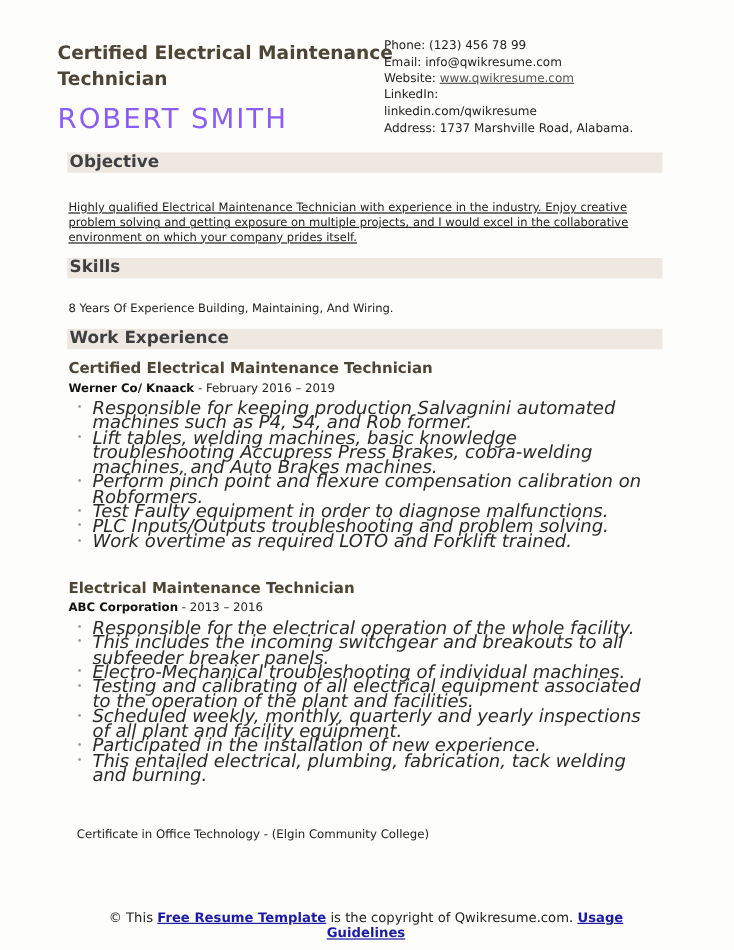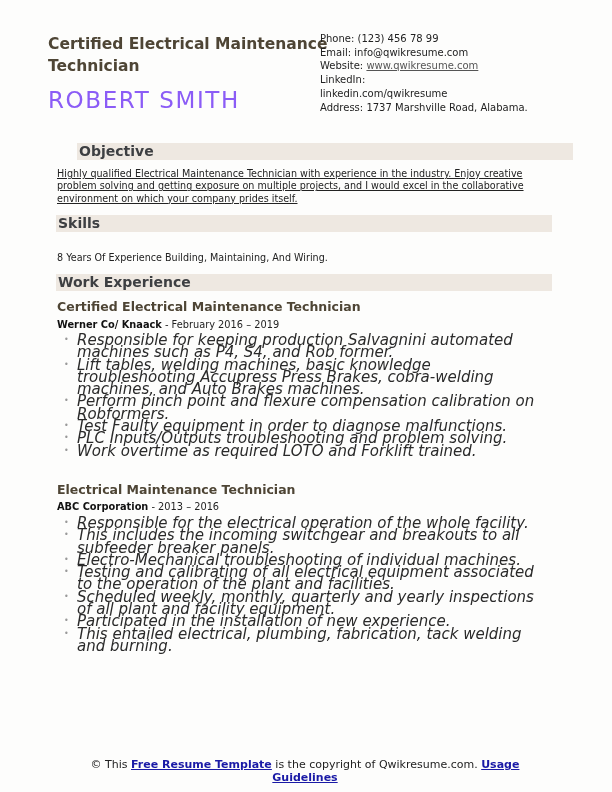--- a/index.html
+++ b/index.html
@@ -62,21 +62,21 @@
 
   <div class="contact">
     <div><span>Phone:</span> <span>(123) 456 78 99</span></div>
     <div><span>Email:</span> <span>info@qwikresume.com</span></div>
     <div><span>Website:</span> <a>www.qwikresume.com</a></div>
     <div>LinkedIn:</div>
     <div>linkedin.com/qwikresume</div>
     <div><span>Address:</span> <span>1737 Marshville Road, Alabama.</span></div>
   </div>
 
-  <div class="section-bar" style="top:143px;margin-left:21px;">Objective</div>
+  <div class="section-bar" style="top:127px;">Objective</div>
   <div class="para" style="top:168px;text-decoration:underline;">Highly qualified Electrical Maintenance Technician with experience in the industry. Enjoy creative problem solving and getting exposure on multiple projects, and I would excel in the collaborative environment on which your company prides itself.</div>
 
   <div class="section-bar" style="top:215px;">Skills</div>
   <div class="para" style="top:252px;">8 Years Of Experience Building, Maintaining, And Wiring.</div>
 
   <div class="section-bar" style="top:274px;">Work Experience</div>
 
   <div class="role-title" style="top:299px;">Certified Electrical Maintenance Technician</div>
   <div class="company-line" style="top:319px;"><b>Werner Co/ Knaack</b><span> - February 2016 – 2019</span></div>
   <ul class="bullets" style="top:334px;">
@@ -93,18 +93,19 @@
   <ul class="bullets" style="top:517px;">
     <li>Responsible for the electrical operation of the whole facility.</li>
     <li>This includes the incoming switchgear and breakouts to all subfeeder breaker panels.</li>
     <li>Electro-Mechanical troubleshooting of individual machines.</li>
     <li>Testing and calibrating of all electrical equipment associated to the operation of the plant and facilities.</li>
     <li>Scheduled weekly, monthly, quarterly and yearly inspections of all plant and facility equipment.</li>
     <li>Participated in the installation of new experience.</li>
     <li>This entailed electrical, plumbing, fabrication, tack welding and burning.</li>
   </ul>
 
+  <div class="edu-line">Certificate in Office Technology - (Elgin Community College)</div>
 
   <div class="footer">
     <span>© This </span><a>Free Resume Template</a><span> is the copyright of Qwikresume.com. </span><a>Usage Guidelines</a>
   </div>
 
 </div>
 
 </body></html>

